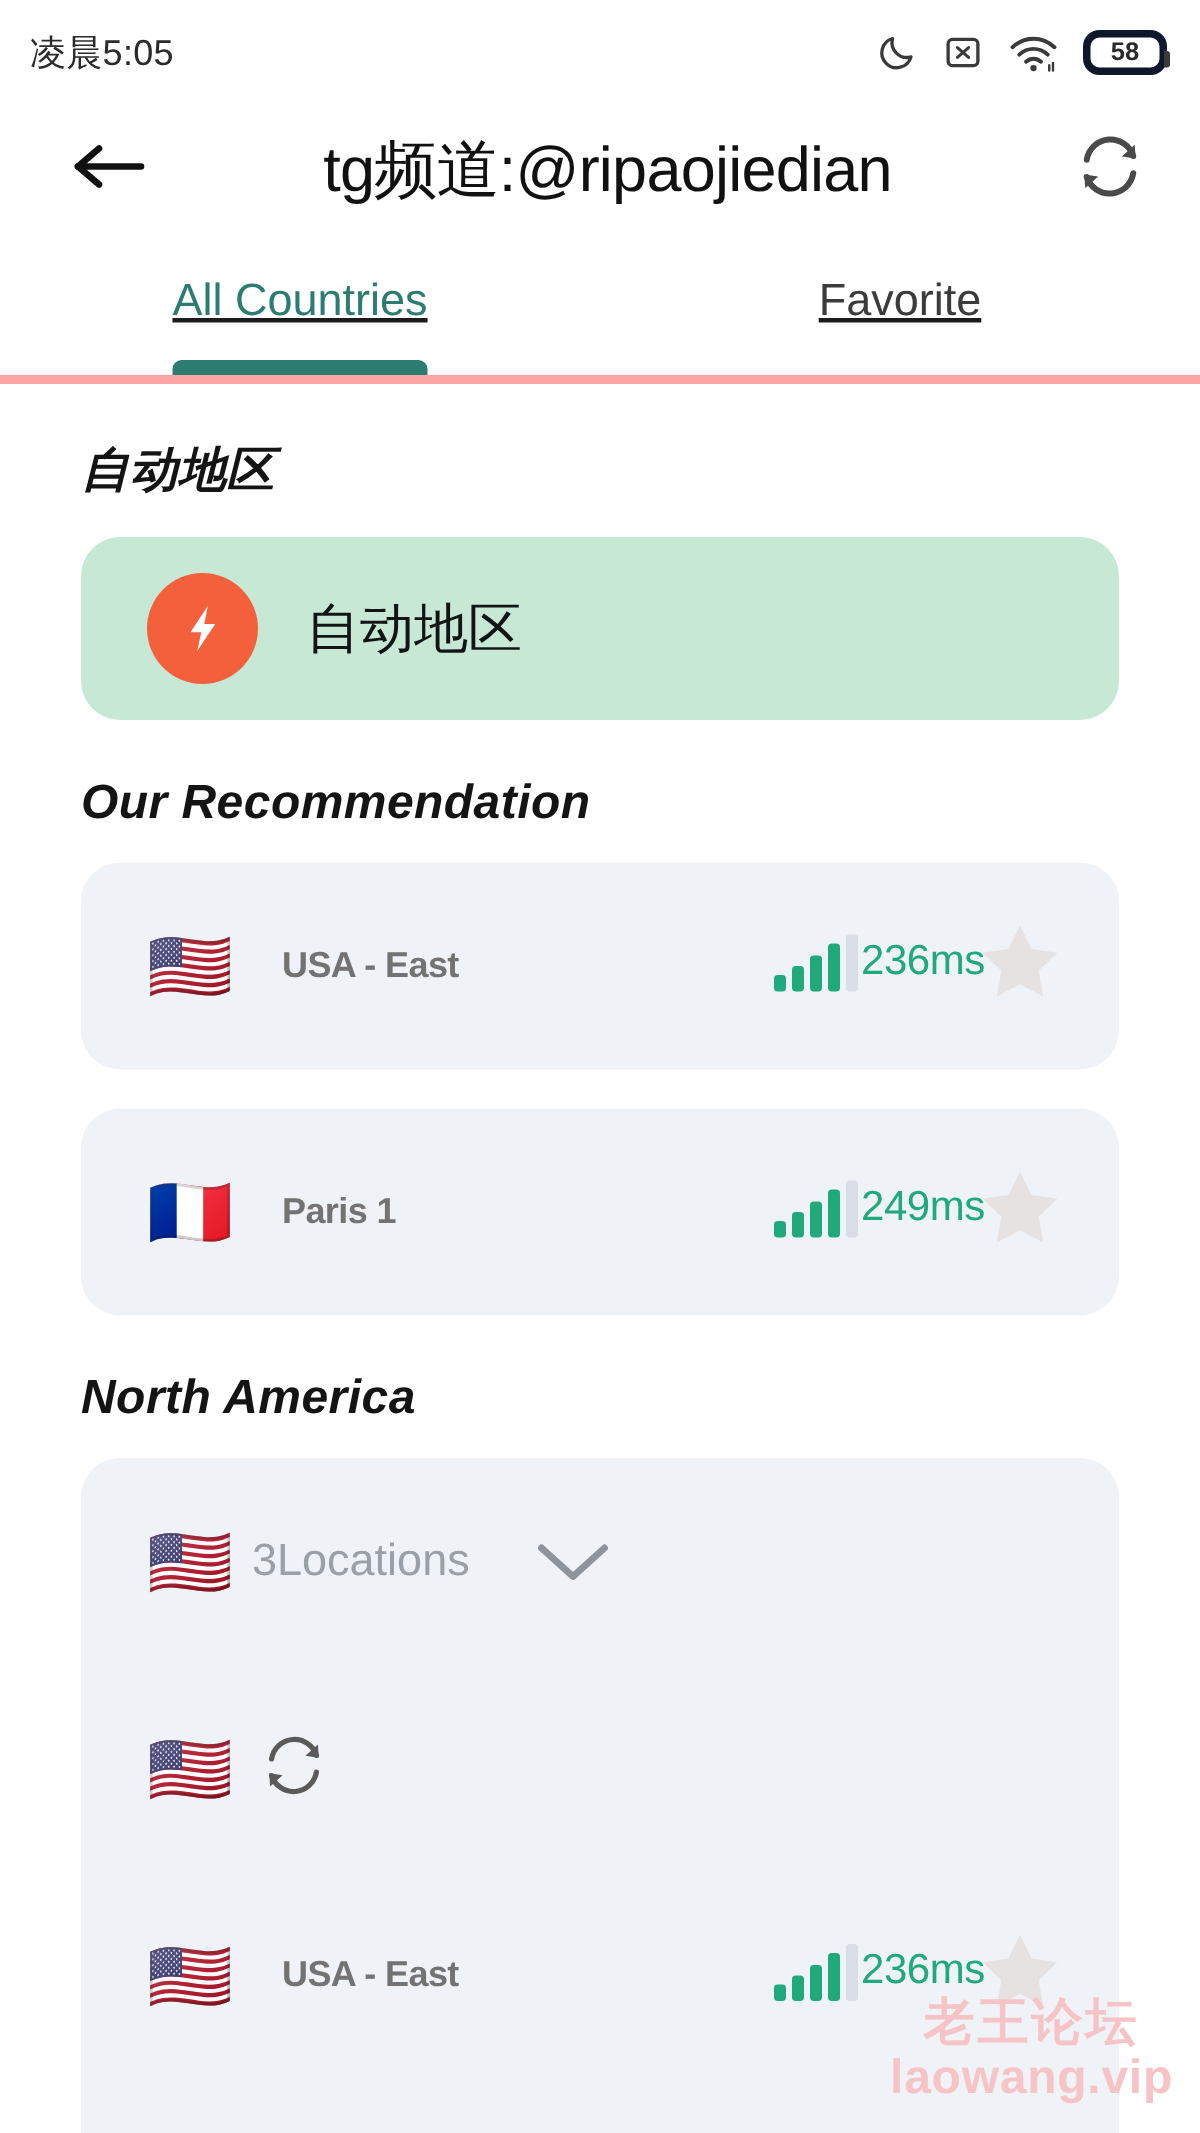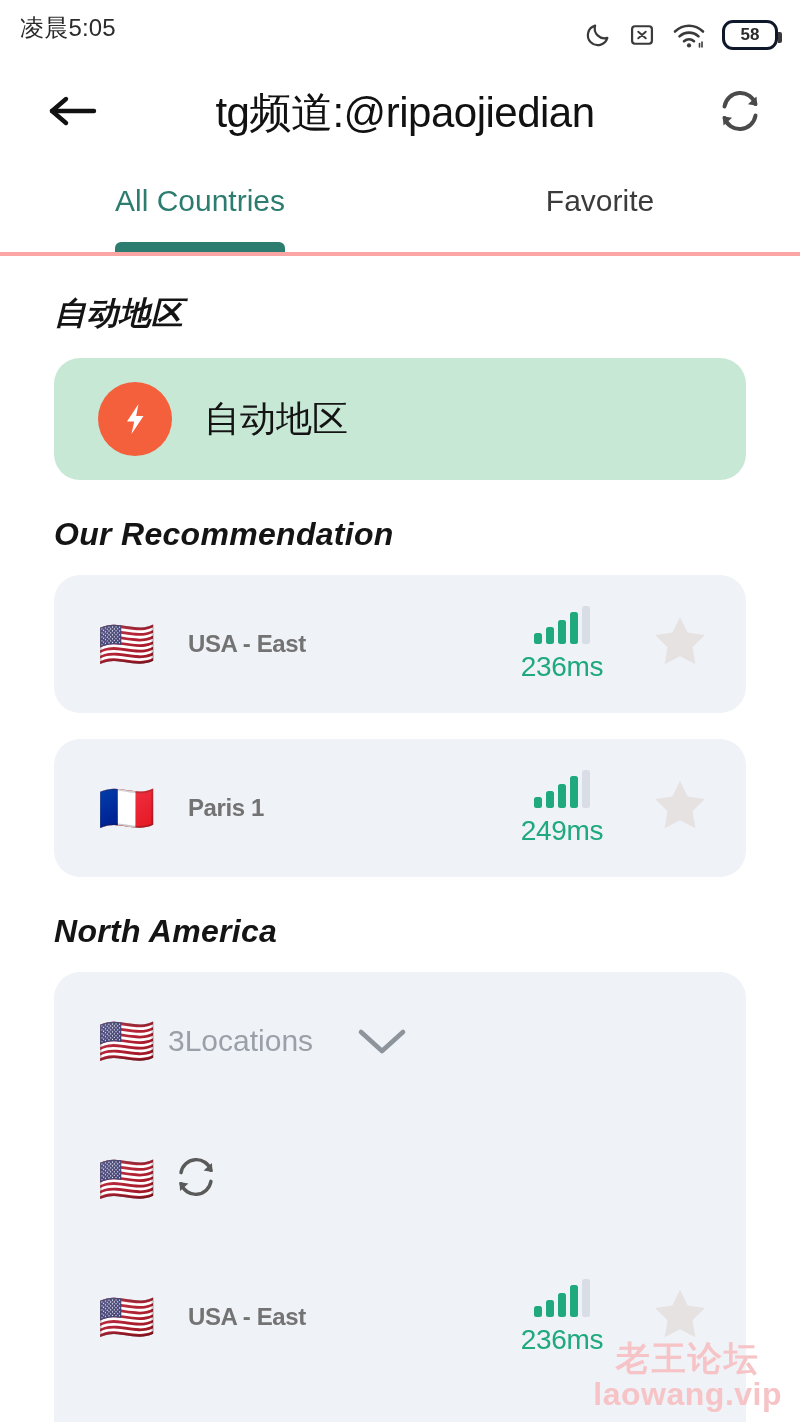--- a/index.html
+++ b/index.html
@@ -9,37 +9,38 @@
     background:#ffffff;
     color:#1b1b1b;
     overflow:hidden;
     position:relative;
   }
 
   
   .statusbar {
     height:58px;
     display:flex;
+    align-items:center;
     justify-content:space-between;
     padding:12px 22px 0 20px;
   }
   .status-time {
     font-size:24px;
     color:#2b2b2b;
     letter-spacing:0.2px;
   }
   .status-icons {
     display:flex;
     align-items:center;
     gap:16px;
   }
   .status-icons svg { display:block; }
   .battery {
     width:56px; height:30px;
-    border:3px solid #0f172a;
+    border:5px solid #0f172a;
     border-radius:11px;
     display:flex; align-items:center; justify-content:center;
     font-size:17px; font-weight:600; color:#2b2b2b;
     position:relative;
   }
   .battery::after {
     content:""; position:absolute; right:-7px; top:9px;
     width:4px; height:11px; background:#3a3a3a; border-radius:0 2px 2px 0;
   }
 
@@ -66,22 +67,23 @@
   .refresh-btn {
     width:60px; height:60px;
     display:flex; align-items:center; justify-content:center;
     cursor:pointer; flex:0 0 auto;
   }
 
   
   .tabs {
     display:flex;
     height:88px;
-    border-bottom:4px solid #fca5a5;
+    border-bottom:6px solid #fca5a5;
     position:relative;
+    text-decoration:underline;
   }
   .tab {
     flex:1 1 50%;
     display:flex;
     align-items:flex-start;
     justify-content:center;
     padding-top:16px;
     font-size:30px;
     cursor:pointer;
     position:relative;
@@ -167,43 +169,42 @@
     letter-spacing:-0.4px;
   }
   .row-right {
     display:flex;
     align-items:center;
     gap:40px;
     flex:0 0 auto;
   }
   .ping-block {
     display:flex;
-    flex-direction:column;
-    align-items:center;
+    align-items:flex-start;
     width:96px;
   }
   .ping-text {
     font-size:28px;
     color:#1fa97c;
     margin-top:2px;
     letter-spacing:-0.3px;
   }
   .star { opacity:1; }
   .locations {
     font-size:30px;
     color:#9aa0a8;
     margin-right:2px;
   }
   .chev { display:flex; align-items:center; }
 
   
   .watermark {
     position:absolute;
     right:18px;
-    bottom:10px;
+    bottom:20px;
     text-align:center;
     pointer-events:none;
     user-select:none;
   }
   .wm-cn {
     font-size:34px;
     font-weight:700;
     color:#f6c4c6;
     letter-spacing:2px;
     line-height:1.05;

